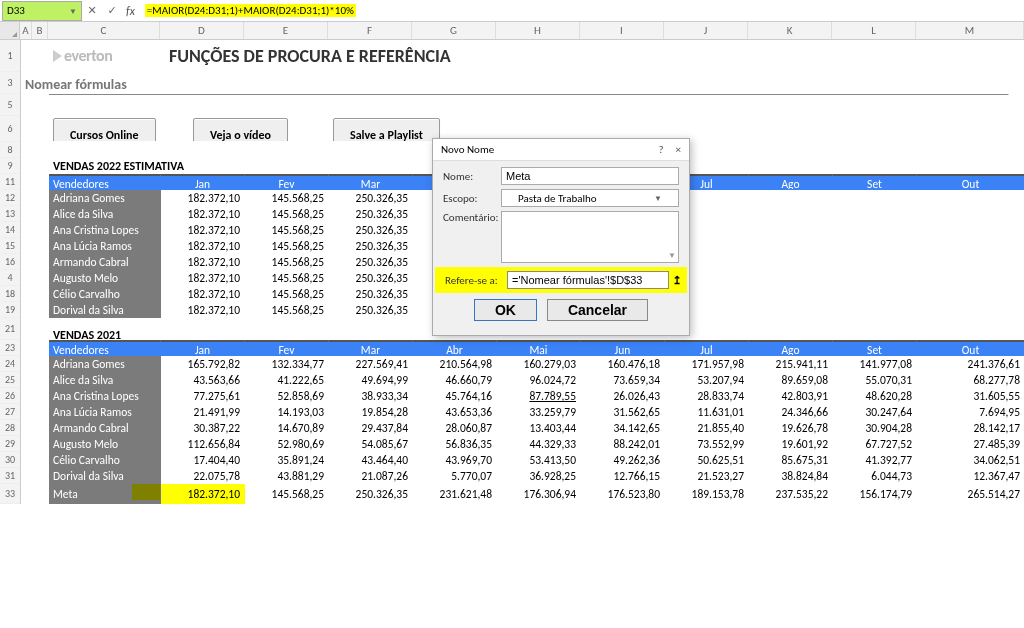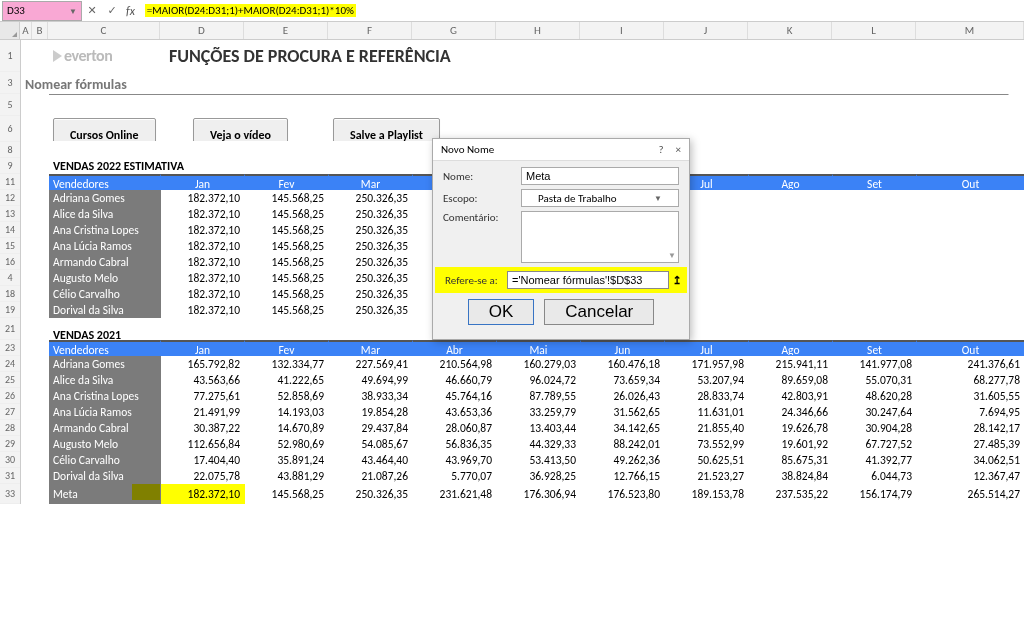--- a/index.html
+++ b/index.html
@@ -1,19 +1,19 @@
 <!DOCTYPE html>
 <html><head>
 <meta charset="utf-8">
 <style>
 * { box-sizing: border-box; margin: 0; padding: 0; }
 body { font-family: Calibri, Arial, sans-serif; font-size: 11px; background: #fff; color: #000; width: 1024px; height: 628px; overflow: hidden; position: relative; }
 
 .fbar { display: flex; align-items: center; height: 22px; border-bottom: 1px solid #ccc; background: #fff; }
-.namebox { width: 80px; height: 20px; border: 1px solid #aaa; padding: 0 4px; display: flex; align-items: center; justify-content: space-between; background: #f9a8d4; margin-left: 2px; }
+.namebox { width: 80px; height: 20px; border: 1px solid #aaa; padding: 0 4px; display: flex; align-items: center; justify-content: space-between; background: #bef264; margin-left: 2px; }
 .namebox .dd { color: #666; font-size: 8px; }
 .fx-btn { width: 20px; text-align: center; color: #666; }
 .fx-label { font-style: italic; font-size: 12px; margin: 0 4px; color: #555; }
 .formula-input { flex: 1; padding: 0 6px; height: 20px; display: flex; align-items: center; }
 .formula-hl { background: #ffff00; display: inline-block; padding: 0 2px; }
 .col-headers { display: flex; background: #f3f3f3; border-bottom: 1px solid #ccc; height: 18px; }
 .corner { width: 20px; border-right: 1px solid #ccc; background: #e8e8e8; position: relative; }
 .corner::after { content: ""; position: absolute; right: 2px; bottom: 2px; border-left: 5px solid transparent; border-bottom: 5px solid #999; }
 .ch { border-right: 1px solid #ddd; text-align: center; color: #666; font-size: 11px; line-height: 18px; }
 
@@ -40,32 +40,32 @@
 
 .meta-label { background: #7b7b7b; color: #fff; padding-left: 4px; }
 .meta-val { background: #ffff00; text-align: right; font-weight: normal; }
 
 
 .dialog { position: absolute; left: 432px; top: 138px; width: 258px; background: #f0f0f0; border: 1px solid #aaa; box-shadow: 2px 2px 8px rgba(0,0,0,0.25); font-size: 11px; }
 .dlg-title { display: flex; align-items: center; justify-content: space-between; padding: 4px 8px; background: #fff; border-bottom: 1px solid #ddd; }
 .dlg-title .right { display: flex; gap: 12px; color: #555; }
 .dlg-body { padding: 6px 10px; }
 .dlg-row { display: flex; align-items: center; margin-bottom: 4px; }
-.dlg-label { width: 78px; color: #333; }
+.dlg-label { width: 58px; color: #333; }
 .dlg-input { flex: 1; border: 1px solid #aaa; background: #fff; height: 18px; padding: 0 4px; font-size: 11px; }
 .dlg-select { flex: 1; border: 1px solid #aaa; background: #fff; height: 18px; padding: 0 16px; display: flex; align-items: center; justify-content: space-between; }
 .dlg-select .dd { font-size: 8px; color: #666; }
 .dlg-textarea { flex: 1; border: 1px solid #aaa; background: #fff; height: 52px; padding: 2px 4px; position: relative; }
 .dlg-textarea .dd2 { position: absolute; right: 2px; bottom: 2px; font-size: 8px; color: #999; }
 .refere-row { background: #ffff00; padding: 4px 2px; display: flex; align-items: center; margin: 0 -8px 6px -8px; }
 .refere-row .dlg-label { padding-left: 8px; width: 70px; }
 .refere-row .dlg-input { background: #fff; border: 1px solid #888; }
 .refere-row .col-icon { width: 16px; text-align: center; font-weight: bold; }
 .dlg-buttons { display: flex; justify-content: center; gap: 10px; padding-bottom: 8px; }
-.dlg-btn { border: 1px solid #888; background: #e9e9e9; padding: 2px 20px; font-size: 17px; }
+.dlg-btn { border: 1px solid #888; background: #e9e9e9; padding: 2px 20px; font-size: 14px; font-weight: bold; }
 .dlg-btn.default { border: 1px solid #3874c4; }
 
 .col-A { width: 12px; }
 .col-B { width: 16px; }
 .col-C { width: 112px; }
 .col-D { width: 84px; }
 .col-E { width: 84px; }
 .col-F { width: 84px; }
 .col-G { width: 84px; }
 .col-H { width: 84px; }
@@ -361,21 +361,21 @@
         <div class="cell num col-M" style="line-height: 16px;">68.277,78</div>
       </div>
       <div class="cell-row" style="height: 16px;">
         <div class="cell col-A" style="line-height: 16px;"></div>
         <div class="cell col-B" style="line-height: 16px;"></div>
         <div class="cell vname col-C" style="line-height: 16px;">Ana Cristina Lopes</div>
         <div class="cell num col-D" style="line-height: 16px;">77.275,61</div>
         <div class="cell num col-E" style="line-height: 16px;">52.858,69</div>
         <div class="cell num col-F" style="line-height: 16px;">38.933,34</div>
         <div class="cell num col-G" style="line-height: 16px;">45.764,16</div>
-        <div class="cell num col-H" style="line-height: 16px;">87.789,55</div>
+        <div class="cell num col-H" style="line-height: 16px; text-decoration: underline;">87.789,55</div>
         <div class="cell num col-I" style="line-height: 16px;">26.026,43</div>
         <div class="cell num col-J" style="line-height: 16px;">28.833,74</div>
         <div class="cell num col-K" style="line-height: 16px;">42.803,91</div>
         <div class="cell num col-L" style="line-height: 16px;">48.620,28</div>
         <div class="cell num col-M" style="line-height: 16px;">31.605,55</div>
       </div>
       <div class="cell-row" style="height: 16px;">
         <div class="cell col-A" style="line-height: 16px;"></div>
         <div class="cell col-B" style="line-height: 16px;"></div>
         <div class="cell vname col-C" style="line-height: 16px;">Ana Lúcia Ramos</div>

